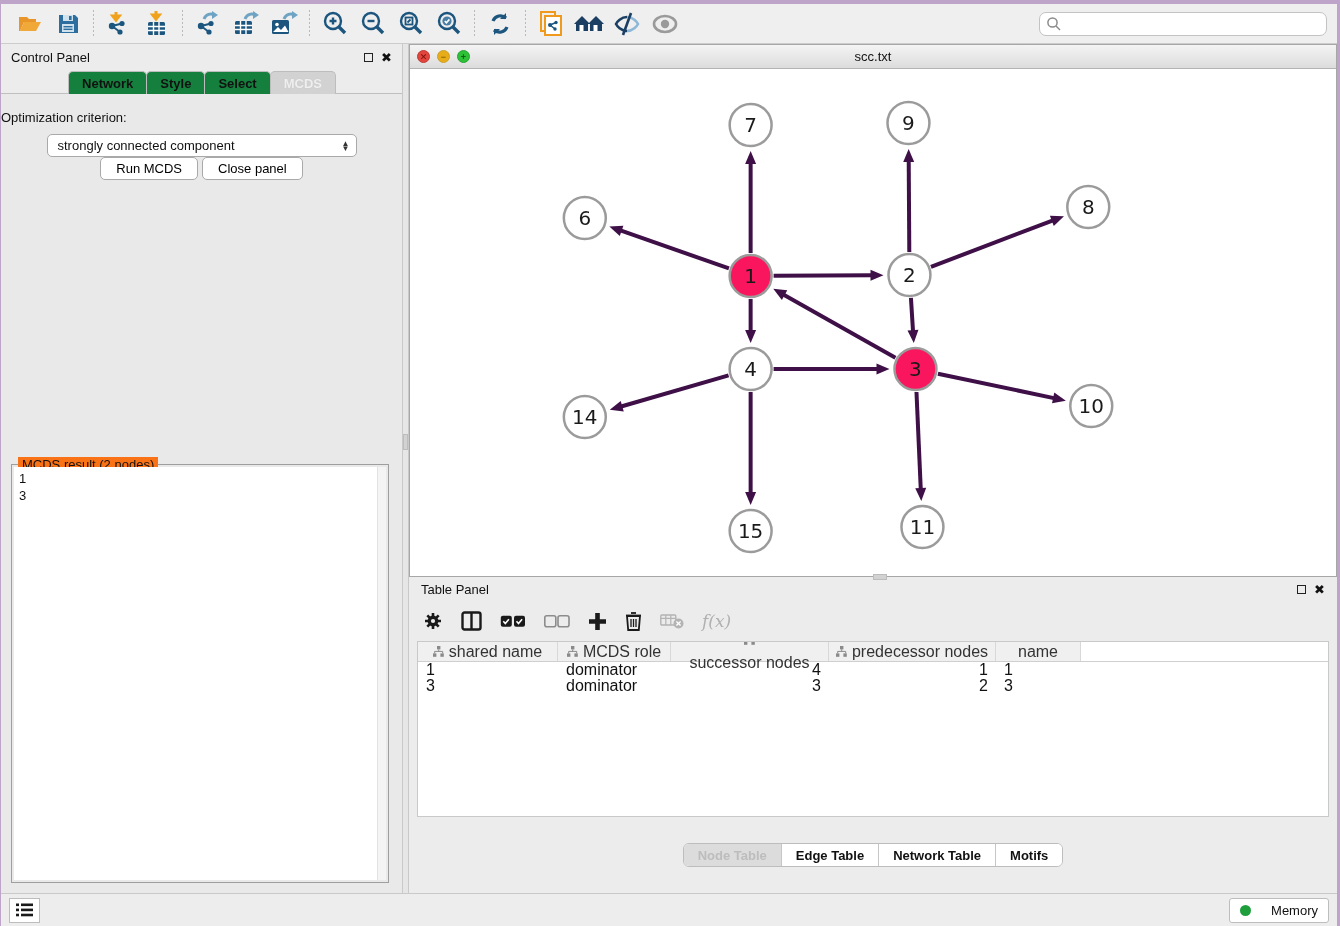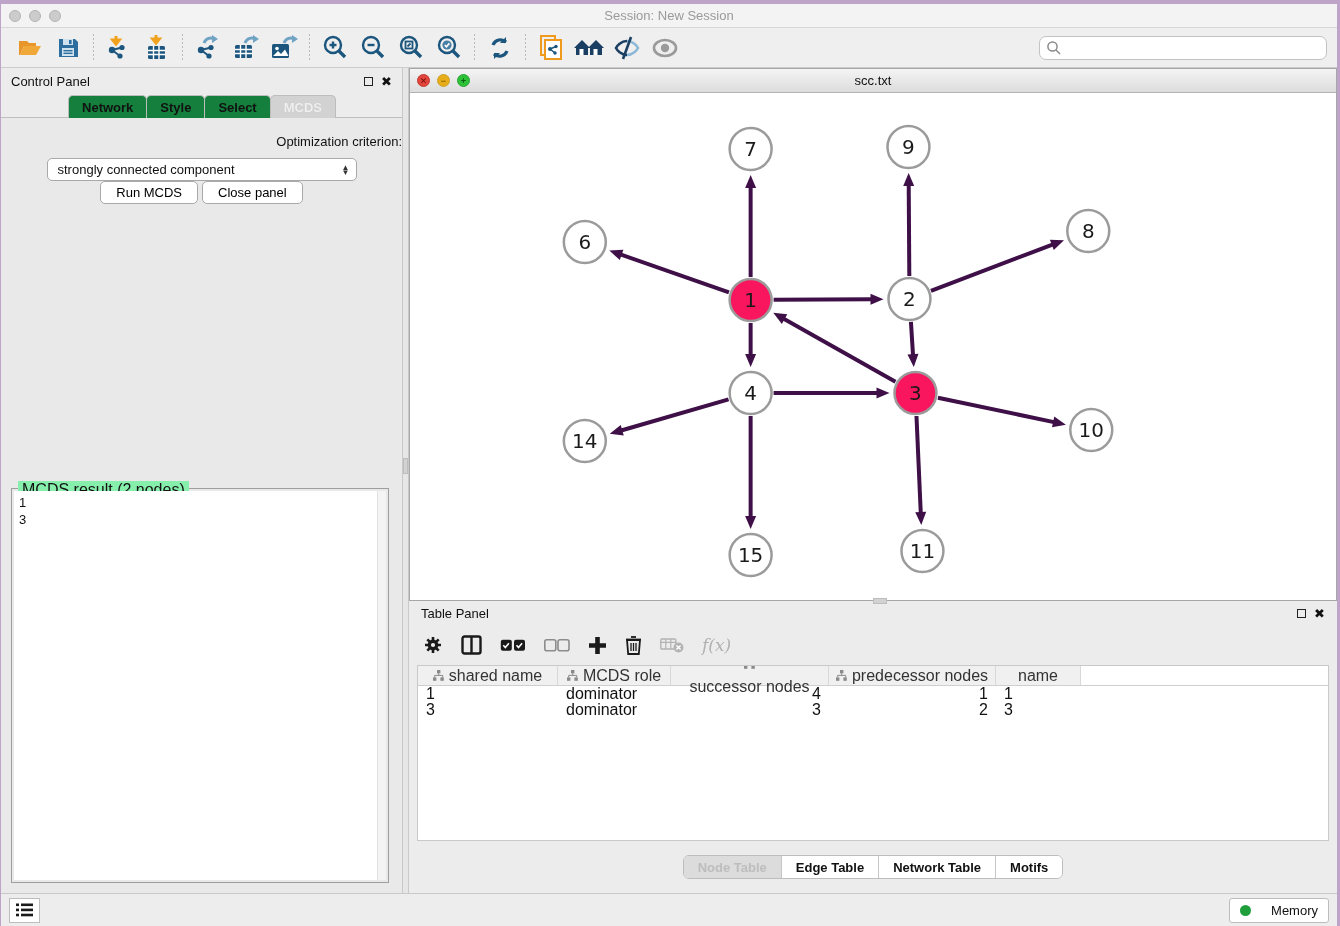--- a/index.html
+++ b/index.html
@@ -27,27 +27,27 @@
   
   .cpanel { width:401px; background:#ececec; display:flex; flex-direction:column; }
   .cp-header { height:27px; display:flex; align-items:center; padding:0 10px; font-size:13px; }
   .panel-ctrls { margin-left:auto; display:flex; gap:8px; align-items:center; }
   .float-ic { width:9px; height:9px; border:1.5px solid #222; display:inline-block; }
   .close-ic { font-size:13px; font-weight:bold; line-height:9px; }
   .cp-tabs { display:flex; justify-content:center; position:relative; z-index:2; }
   .cp-tab { background:#15803d; border:1px solid #bdbdbd; border-bottom:none; border-radius:5px 5px 0 0; padding:4px 13px 3px; font-size:13px; font-weight:600; margin-right:-1px; }
   .cp-tab.active { background:#d2d2d2; color:#efefef; text-shadow:0 0 1px #c0c0c0; }
   .cp-content { flex:1; border-top:1px solid #bfbfbf; background:#e9e9e9; margin-top:-1px; position:relative; padding-top:16px; }
-  .opt-label { text-align:right; font-size:13px; margin-bottom:9px; }
+  .opt-label { text-align:left; font-size:13px; margin-bottom:9px; }
   .combo { width:310px; height:23px; margin:0 auto; background:#fff; border:1px solid #a9a9a9; border-radius:5px; display:flex; align-items:center; padding:0 6px 0 10px; font-size:13px; position:relative; }
   .combo .chev { margin-left:auto; display:flex; flex-direction:column; line-height:5px; font-size:8px; color:#333; }
   .btn-row { display:flex; justify-content:center; gap:4px; }
   .mac-btn { background:#fff; border:1px solid #a9a9a9; border-radius:5px; padding:3px 15px; font-size:13px; }
   .result-box { position:absolute; top:370px; left:10px; right:13px; bottom:10px; border:1px solid #9e9e9e; }
-  .result-legend { position:absolute; top:-8px; left:6px; background:#86efac; padding:0 4px; font-size:16px; }
+  .result-legend { position:absolute; top:-8px; left:6px; background:#f97316; padding:0 4px; font-size:13px; }
   .result-text { position:absolute; inset:2px; background:#fff; font-size:13px; line-height:17px; padding:3px 5px; white-space:pre; overflow:hidden; }
   .result-scroll { position:absolute; top:2px; bottom:2px; right:2px; width:9px; background:#f4f4f4; border-left:1px solid #e2e2e2; }
 
   
   .vdivider { width:7px; background:#e6e6e6; border-left:1px solid #c9c9c9; border-right:1px solid #c9c9c9; position:relative; }
   .vgrip { position:absolute; top:390px; left:0; width:5px; height:16px; background:#d2d2d2; border:1px solid #bdbdbd; }
 
   
   .rightcol { flex:1; display:flex; flex-direction:column; min-width:0; }
 
@@ -87,28 +87,20 @@
   .statusbar { height:33px; background:#ededed; border-top:1px solid #c9c9c9; display:flex; align-items:center; padding:0 8px; }
   .list-btn { width:31px; height:25px; background:#fff; border:1px solid #bdbdbd; display:flex; align-items:center; justify-content:center; }
   .mem-btn { margin-left:auto; height:25px; background:#fff; border:1px solid #bdbdbd; border-radius:3px; display:flex; align-items:center; gap:20px; padding:0 10px; font-size:13px; }
   .mem-dot { width:11px; height:11px; border-radius:50%; background:#1f9e3c; }
 </style>
 </head>
 <body>
 
 <div class="app">
 
-  <div class="titlebar">
-    <div class="lights">
-      <span class="light"></span>
-      <span class="light"></span>
-      <span class="light"></span>
-    </div>
-    <div class="title-text">Session: New Session</div>
-  </div>
 
   <div class="toolbar">
     <span class="tb-btn">
         <svg width="26" height="24" viewBox="0 0 26 24">
           <path d="M2 5h8l2 2h7v3H7L3 19H2z" fill="#e8962a"></path>
           <path d="M7 10h17l-5 9H3z" fill="#f0a838"></path>
         </svg>
       </span>
     <span class="tb-btn">
         <svg width="24" height="24" viewBox="0 0 24 24">

